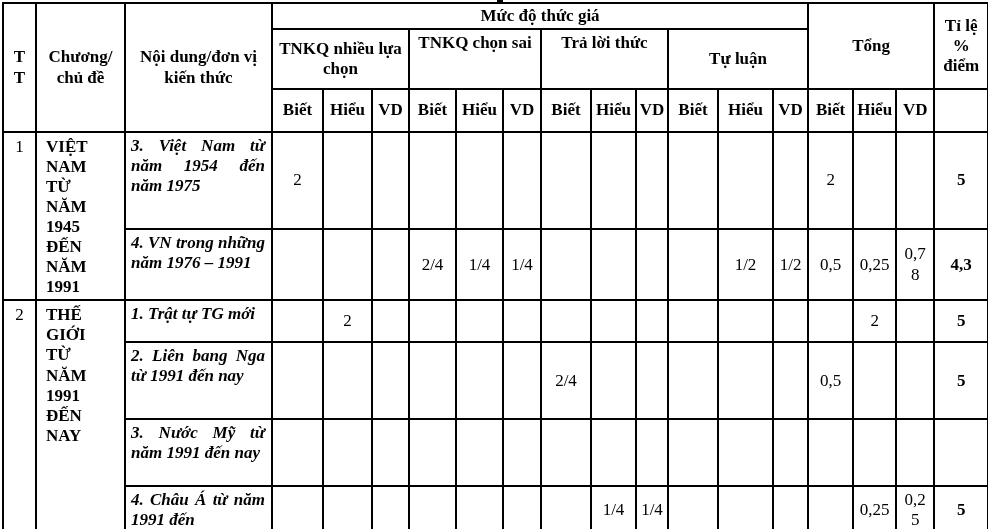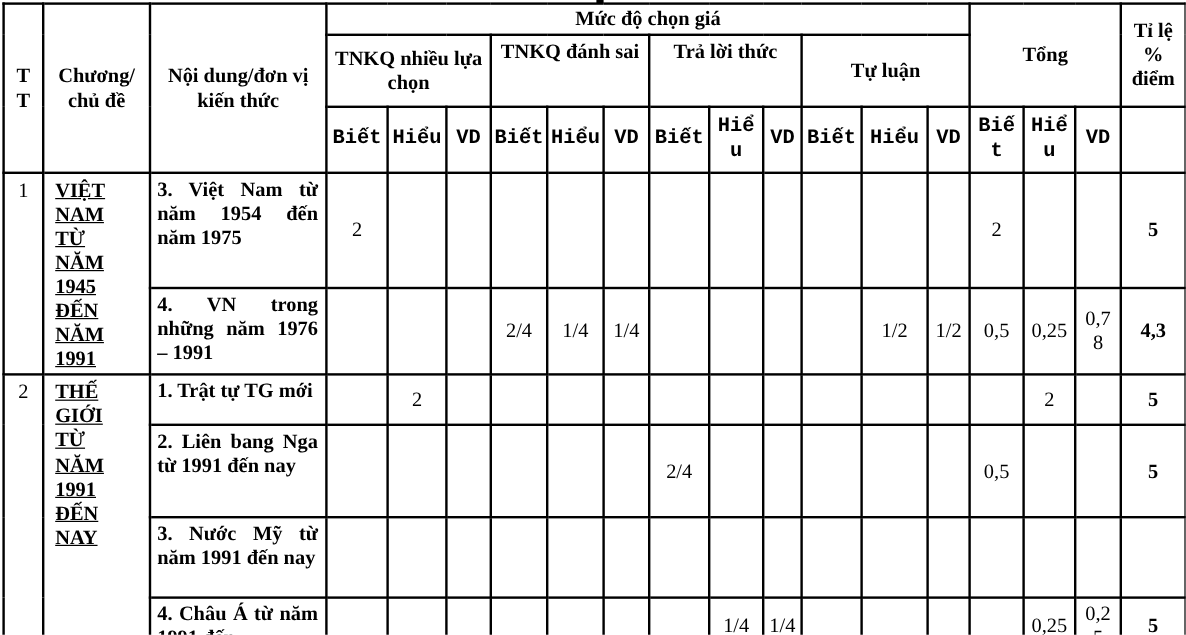--- a/index.html
+++ b/index.html
@@ -24,31 +24,31 @@
   }
   .matrix td {
     font-size:17px; font-weight:normal; text-align:center; vertical-align:middle;
   }
   th.pre { white-space:pre-line; }
   th.lvl { word-break:break-all; padding:1px 2px; }
   th.vtop { vertical-align:top; padding-top:3px; }
   td.tt { vertical-align:top; padding-top:4px; }
   td.chapter {
     white-space:pre-line; vertical-align:top; text-align:left;
-    font-weight:bold; padding:4px 0 2px 9px; font-size:17px;text-decoration:underline;
+    font-weight:bold; padding:4px 0 2px 9px; font-size:17px;
   }
   td.topic {
     vertical-align:top; text-align:justify; text-justify:inter-word;
-    font-weight:bold; padding:3px 6px 2px 5px; font-size:17px;
+    font-weight:bold; padding:3px 6px 2px 5px; font-size:17px;font-style:italic;
   }
   td.val { word-break:break-all; padding:1px 4px; }
   td.pct { font-weight:bold; }
   tr.h1 { height:26px; }
   tr.h2 { height:60px; }
-  tr.h3 { height:55px;font-family:Liberation Mono, monospace; }
+  tr.h3 { height:43px; }
   tr.r1 { height:89px; }
   tr.r2 { height:66px; }
   tr.r3 { height:42px; }
   tr.r4 { height:77px; }
   tr.r5 { height:67px;margin-left:38px; }
   tr.r6 { height:30px; }
 </style>
 </head>
 <body>
 
@@ -76,27 +76,27 @@
       <col style="width:38px">
     <col style="width:54px">
   </colgroup>
 
   <tbody>
       <tr class="h1">
     <th rowspan="3" class="pre">T
 T</th>
     <th rowspan="3">Chương/ chủ đề</th>
     <th rowspan="3">Nội dung/đơn vị kiến thức</th>
-    <th colspan="12">Mức độ chọn giá</th>
+    <th colspan="12">Mức độ thức giá</th>
     <th colspan="3" rowspan="2">Tổng</th>
     <th rowspan="2">Tỉ lệ % điểm</th>
   </tr>
   <tr class="h2">
     <th colspan="3">TNKQ nhiều lựa chọn</th>
-    <th colspan="3" class="vtop">TNKQ đánh sai</th>
+    <th colspan="3" class="vtop">TNKQ chọn sai</th>
     <th colspan="3" class="vtop">Trả lời thức</th>
     <th colspan="3">Tự luận</th>
   </tr>
   <tr class="h3">
     <th class="lvl">Biết</th>
     <th class="lvl">Hiểu</th>
     <th class="lvl">VD</th>
     <th class="lvl">Biết</th>
     <th class="lvl">Hiểu</th>
     <th class="lvl">VD</th>

